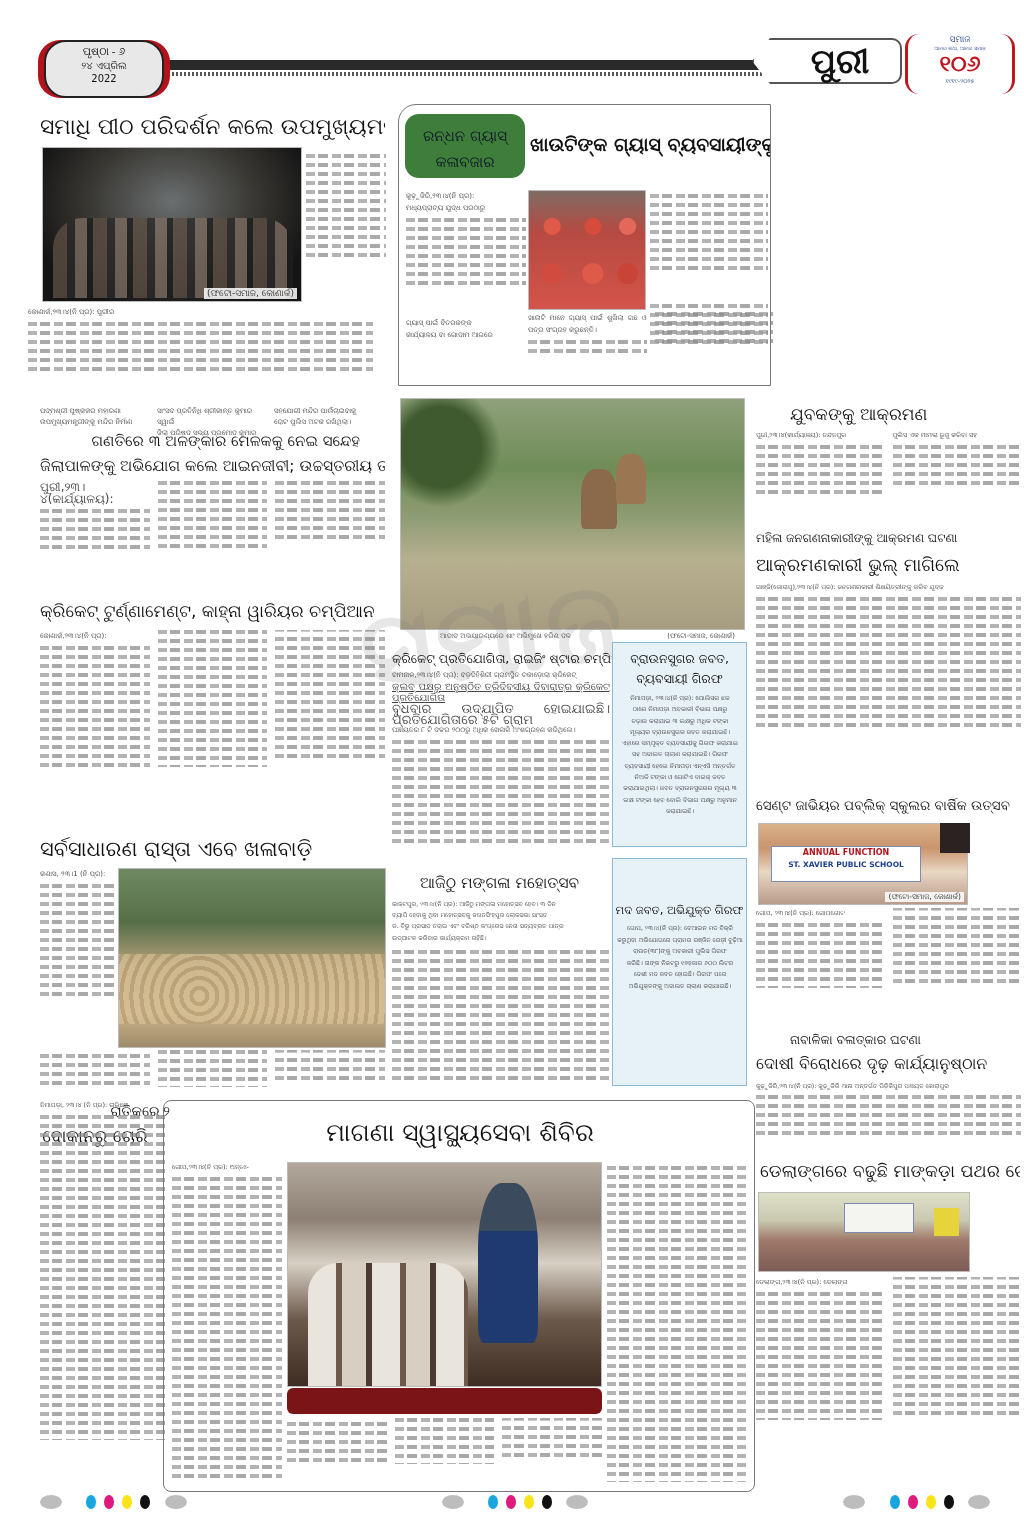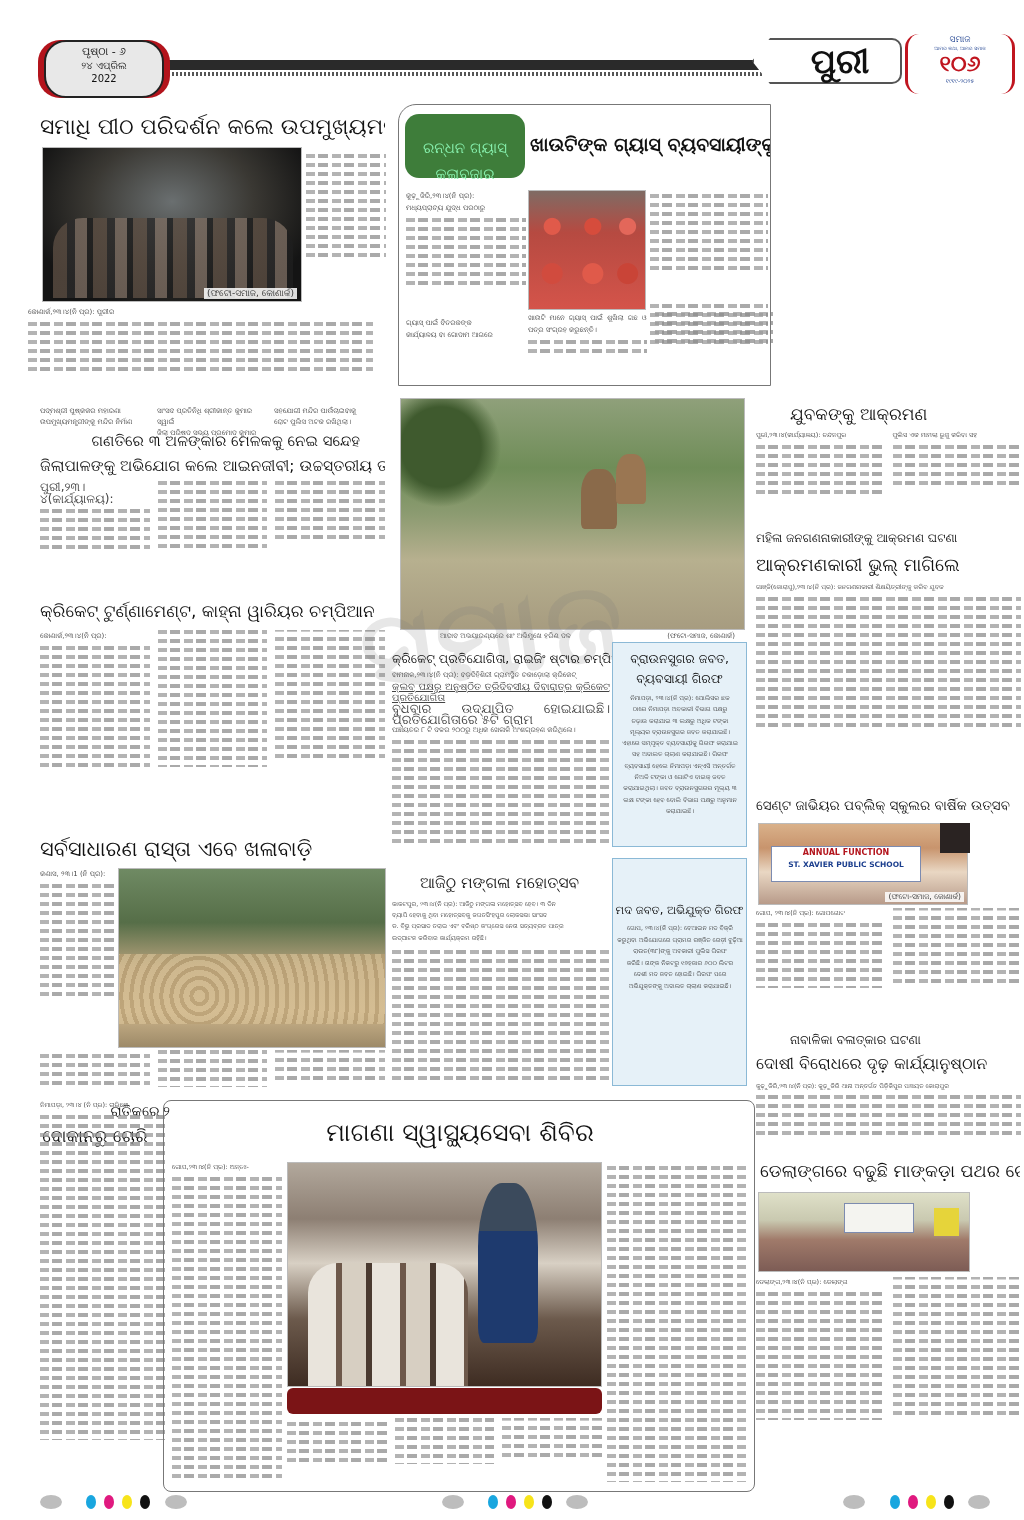--- a/index.html
+++ b/index.html
@@ -19,21 +19,21 @@
 </style>
 </head>
 <body>
 
 <div class="abs" style="left:0;top:0;width:1024px;height:100px;">
 
   <div class="abs rule" style="left:150px;top:60px;width:620px;height:10px;background:#2a2a2a;"></div>
   <div class="abs" style="left:160px;top:72px;width:610px;height:4px;background:repeating-linear-gradient(90deg,#555 0 2px,transparent 2px 4px);"></div>
 
   <div class="abs" style="left:44px;top:40px;width:120px;height:58px;background:#e8e8e8;border:2px solid #222;border-radius:22px;box-shadow:-6px 0 0 #b3141c, 6px 0 0 #b3141c;text-align:center;">
-    <div style="font-size:11px;line-height:15px;margin-top:2px;color:#111;">ପୃଷ୍ଠା - ୬</div>
+    <div style="font-size:11px;line-height:15px;margin-top:2px;color:#111;font-family:Liberation Serif, serif;">ପୃଷ୍ଠା - ୬</div>
     <div style="font-size:10px;line-height:13px;color:#111;">୨୪ ଏପ୍ରିଲ</div>
     <div style="font-size:10px;line-height:13px;color:#111;">2022</div>
   </div>
 
   <div class="abs" style="left:752px;top:38px;width:150px;height:46px;border:2px solid #555;border-radius:10px;background:#fff;clip-path:polygon(12% 0,100% 0,100% 100%,12% 100%,0 50%);"></div>
   <div class="abs headline" style="left:785px;top:38px;width:110px;font-size:34px;line-height:46px;font-weight:bold;color:#111;text-align:center;">ପୁରୀ</div>
 
   <div class="abs" style="left:905px;top:34px;width:110px;height:60px;border-left:3px solid #c0151f;border-right:3px solid #c0151f;border-radius:14px;text-align:center;">
     <div style="font-size:9px;color:#1c3f8e;line-height:11px;">ସମାଜ</div>
     <div style="font-size:5px;color:#1c3f8e;line-height:7px;">ଆମର କଥା, ଆମର ସମାଜ</div>
@@ -189,21 +189,21 @@
     <span class="line"></span>
     <span class="line"></span>
     <span class="line"></span>
     <span class="line"></span>
     <span class="line"></span>
     <span class="line"></span>
     <span class="line"></span>
 </div>
 
 <div class="abs" style="left:398px;top:104px;width:373px;height:282px;border:1.5px solid #777;border-radius:18px 0 0 0;"></div>
-<div class="abs" style="left:405px;top:114px;width:120px;height:64px;background:#3e7d3a;border-radius:14px;color:#86efac;text-align:center;padding-top:21px;">
+<div class="abs" style="left:405px;top:114px;width:120px;height:64px;background:#3e7d3a;border-radius:14px;color:#0f172a;text-align:center;padding-top:9px;">
   <div style="font-size:15px;line-height:26px;">ରନ୍ଧନ ଗ୍ୟାସ୍</div>
   <div style="font-size:15px;line-height:26px;">କଳାବଜାର</div>
 </div>
 <div class="abs headline" style="left:530px;top:116px;width:240px;font-size:19px;line-height:56px;font-weight:bold;">ଖାଉଟିଙ୍କ ଗ୍ୟାସ୍ ବ୍ୟବସାୟୀଙ୍କୁ ବିକ୍ରି !</div>
 <div class="abs body-text" style="left:406px;top:190px;width:120px;height:185px;">
   <div style="font-size:7px;color:#444;line-height:12px;">କୁଢ଼ୁଜିରି,୨୩।୪(ନି ପ୍ର):</div>
   <div style="font-size:7px;color:#444;line-height:12px;">ମଧ୍ୟପ୍ରାଚ୍ୟ ଯୁଦ୍ଧ ପରଠାରୁ</div>
   <span class="line"></span>
     <span class="line"></span>
     <span class="line"></span>

